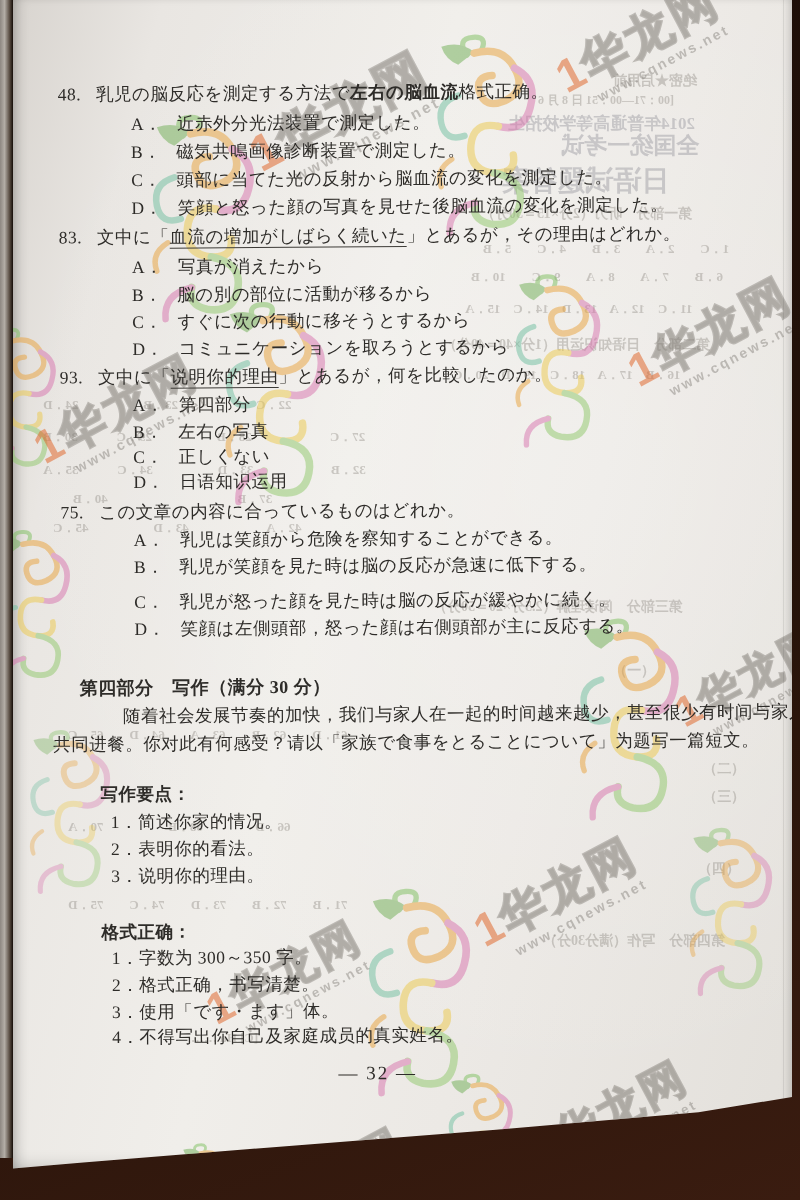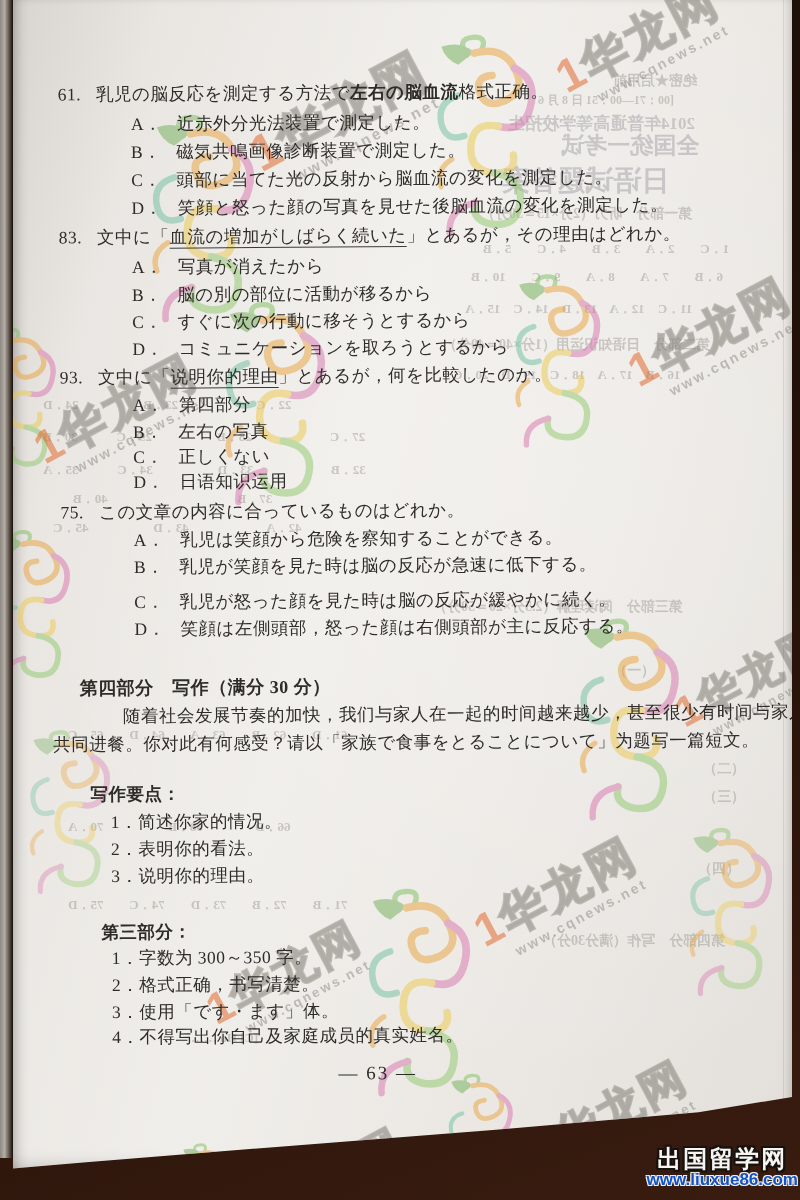--- a/index.html
+++ b/index.html
@@ -220,21 +220,21 @@
             <span class="wm-one">1</span>
             <span class="wm-site">华龙网</span>
           </div>
         <div class="wm-url">www.cqnews.net</div>
       </div>
     </div>
 
     <div class="content">
 
       <div class="row" style="left:44px;top:80px">
-        <span class="qnum">61.</span><span>乳児の脳反応を測定する方法で</span><span class="bold">左右の脳血流</span><span>格式正确。</span>
+        <span class="qnum">48.</span><span>乳児の脳反応を測定する方法で</span><span class="bold">左右の脳血流</span><span>格式正确。</span>
       </div>
       <div class="row" style="left:117px;top:110px"><span class="olabel">A．</span><span>近赤外分光法装置で測定した。</span></div>
       <div class="row" style="left:117px;top:138px"><span class="olabel">B．</span><span>磁気共鳴画像診断装置で測定した。</span></div>
       <div class="row" style="left:117px;top:166px"><span class="olabel">C．</span><span>頭部に当てた光の反射から脳血流の変化を測定した。</span></div>
       <div class="row" style="left:117px;top:194px"><span class="olabel">D．</span><span>笑顔と怒った顔の写真を見せた後脳血流の変化を測定した。</span></div>
 
       <div class="row" style="left:44px;top:223px">
         <span class="qnum">83.</span><span>文中に「</span><span class="ul">血流の増加がしばらく続いた</span><span>」とあるが，その理由はどれか。</span>
       </div>
       <div class="row" style="left:117px;top:253px"><span class="olabel">A．</span><span>写真が消えたから</span></div>
@@ -255,33 +255,29 @@
       </div>
       <div class="row" style="left:117px;top:526px"><span class="olabel">A．</span><span>乳児は笑顔から危険を察知することができる。</span></div>
       <div class="row" style="left:117px;top:553px"><span class="olabel">B．</span><span>乳児が笑顔を見た時は脳の反応が急速に低下する。</span></div>
       <div class="row" style="left:117px;top:588px"><span class="olabel">C．</span><span>乳児が怒った顔を見た時は脳の反応が緩やかに続く。</span></div>
       <div class="row" style="left:117px;top:615px"><span class="olabel">D．</span><span>笑顔は左側頭部，怒った顔は右側頭部が主に反応する。</span></div>
 
       <div class="row whead" style="left:62px;top:674px">第四部分　写作（满分 30 分）</div>
       <div class="row" style="left:105px;top:702px">随着社会发展节奏的加快，我们与家人在一起的时间越来越少，甚至很少有时间与家人</div>
       <div class="row" style="left:35px;top:730px">共同进餐。你对此有何感受？请以「家族で食事をとることについて」为题写一篇短文。</div>
 
-      <div class="row shead" style="left:72px;top:780px">写作要点：</div>
+      <div class="row shead" style="left:82px;top:780px">写作要点：</div>
       <div class="row" style="left:92px;top:808px">1．简述你家的情况。</div>
       <div class="row" style="left:92px;top:835px">2．表明你的看法。</div>
       <div class="row" style="left:92px;top:862px">3．说明你的理由。</div>
 
-      <div class="row shead" style="left:82px;top:918px">第三部分：</div>
+      <div class="row shead" style="left:82px;top:918px">格式正确：</div>
       <div class="row" style="left:92px;top:944px">1．字数为 300～350 字。</div>
       <div class="row" style="left:92px;top:971px">2．格式正确，书写清楚。</div>
       <div class="row" style="left:92px;top:998px">3．使用「です・ます」体。</div>
       <div class="row" style="left:92px;top:1023px">4．不得写出你自己及家庭成员的真实姓名。</div>
 
-      <div class="pagenum" style="left:318px;top:1062px">— 63 —</div>
+      <div class="pagenum" style="left:318px;top:1062px">— 32 —</div>
     </div>
   </div>
 
-  <div class="brand">
-    <div class="brand-name">出国留学网</div>
-    <div class="brand-url">www.liuxue86.com</div>
-  </div>
 
 </div>
 
 </body></html>

